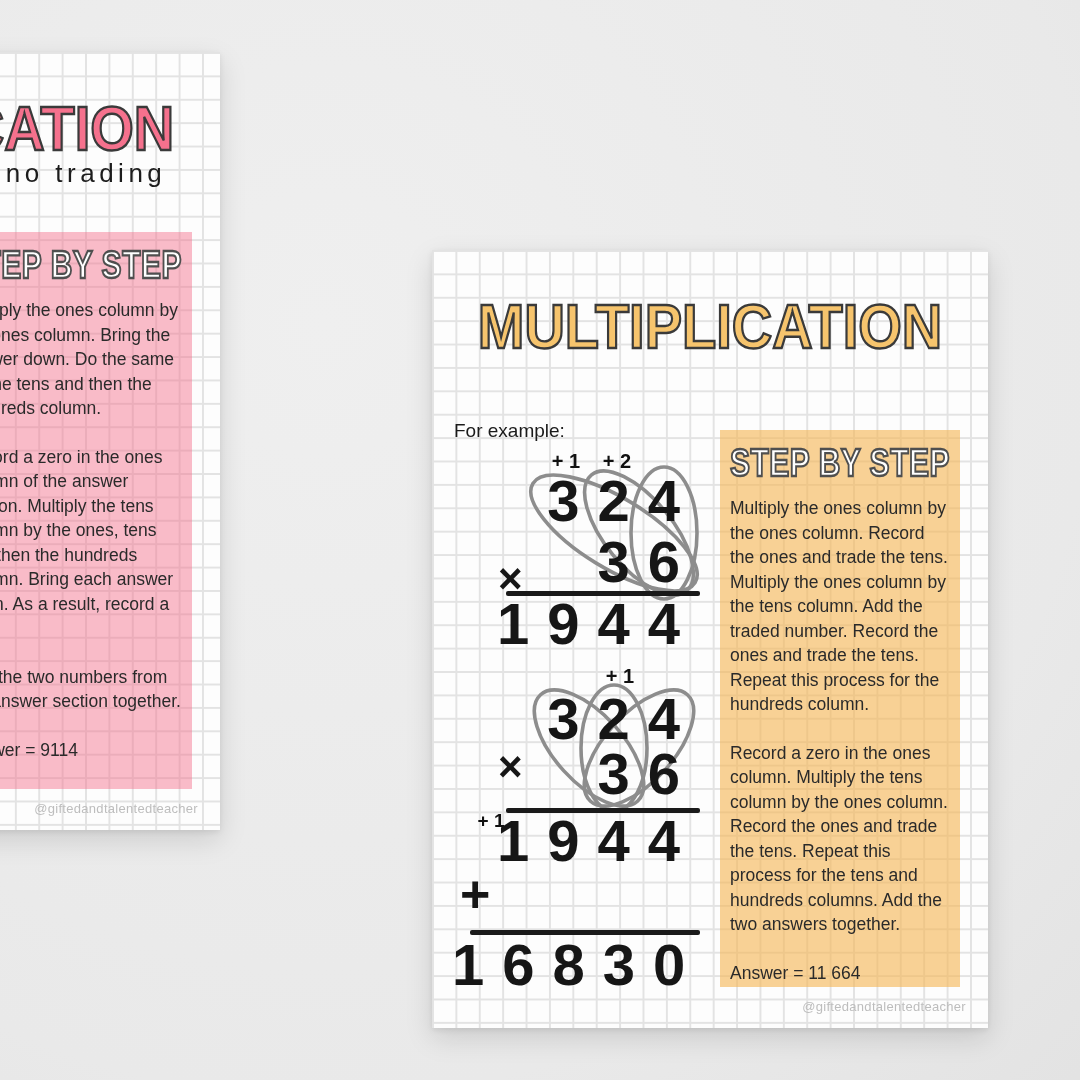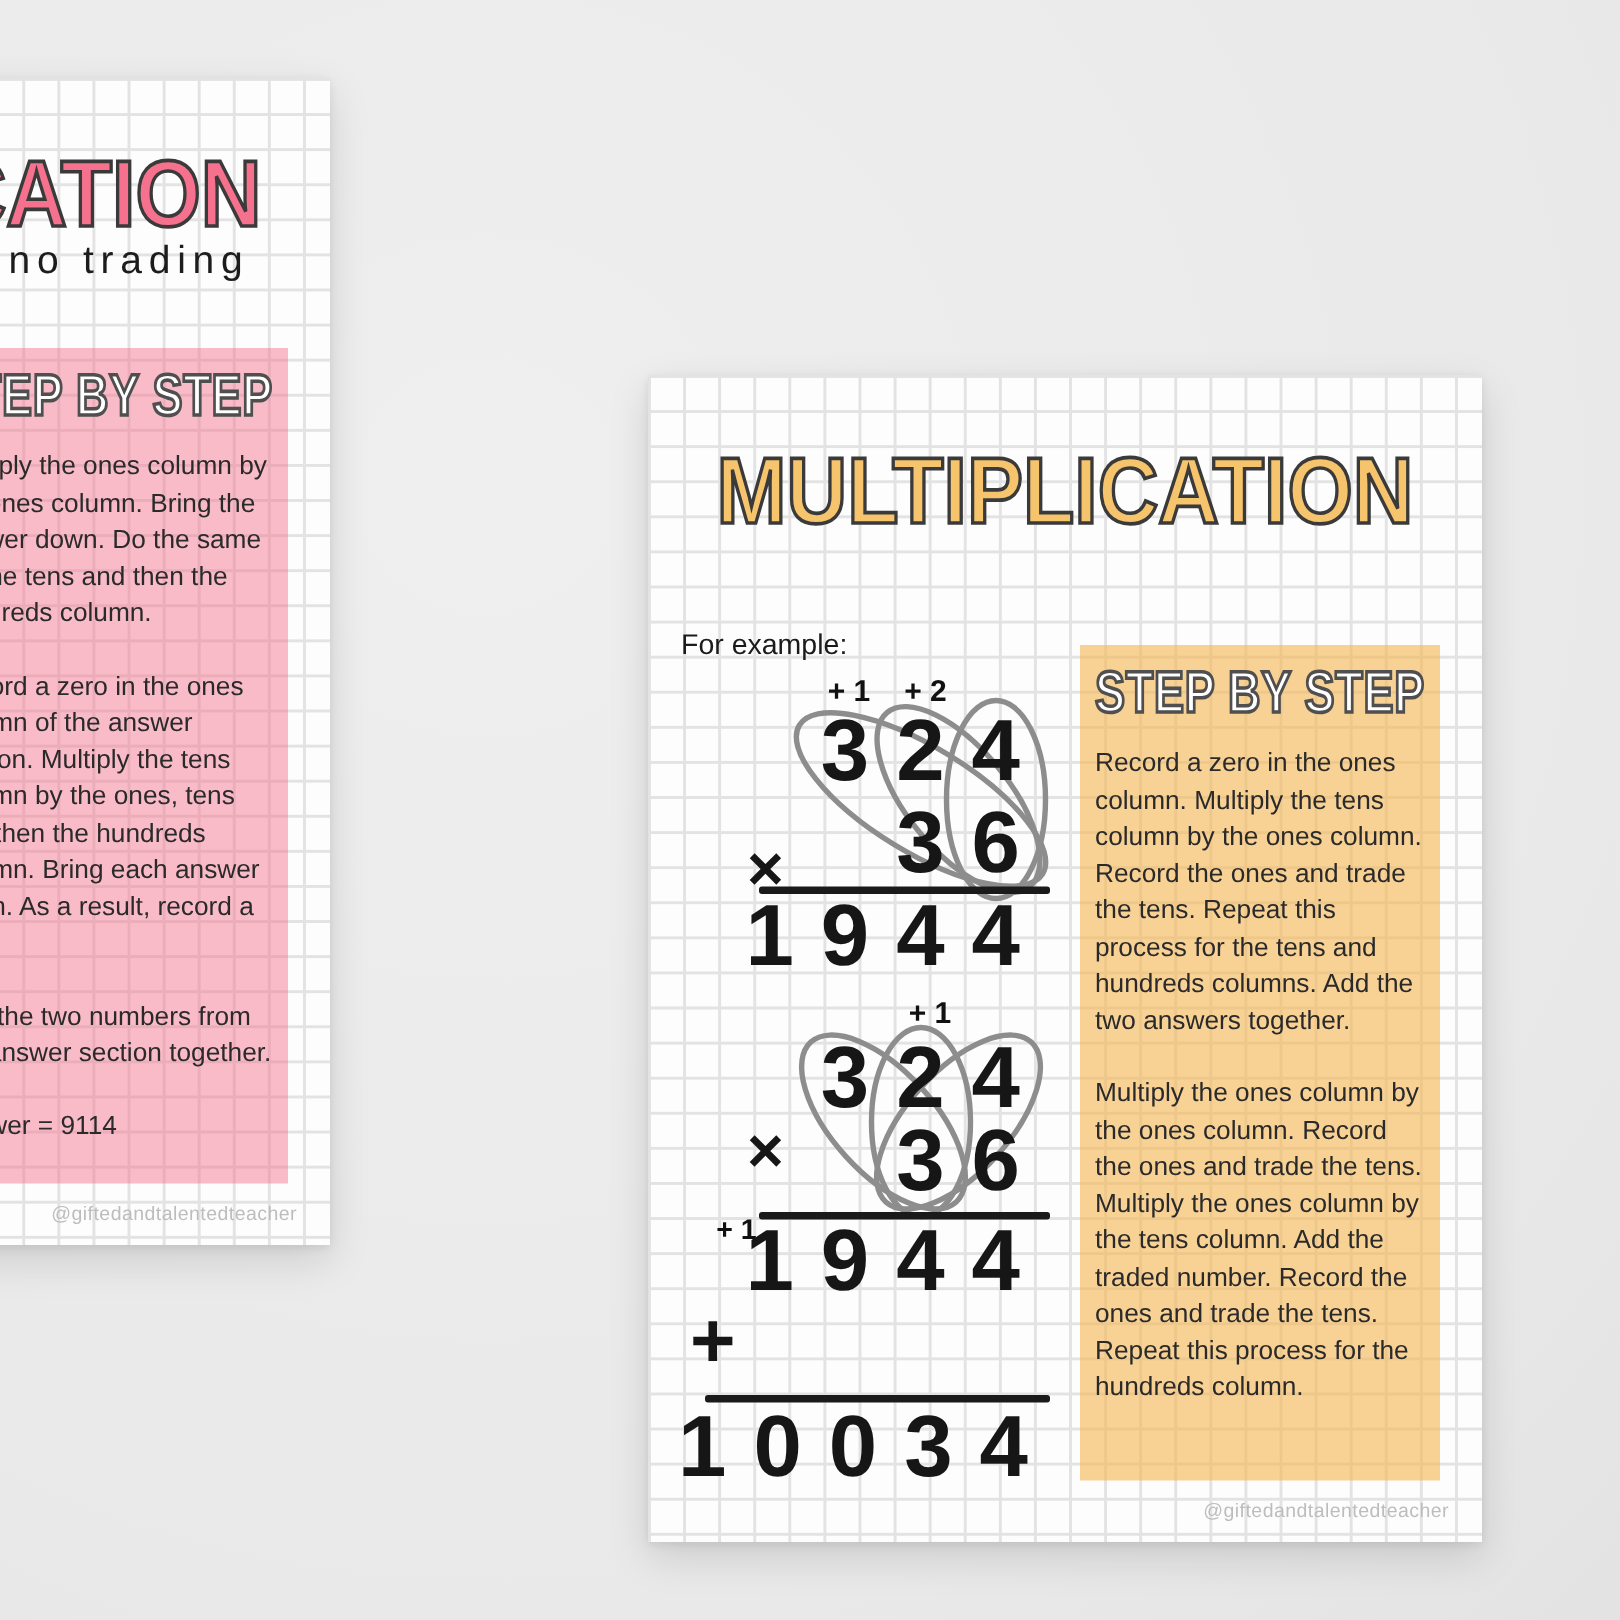--- a/index.html
+++ b/index.html
@@ -149,27 +149,28 @@
 
       <div class="carry r2-carrytop">+ 1</div>
       <div class="numrow r2-mult">324</div>
       <div class="times t2">×</div>
       <div class="numrow r2-mulr">36</div>
       <div class="rule rule2"></div>
       <div class="carry carry--small r2-rowcarry">+ 1</div>
       <div class="numrow r2-part1">1944</div>
       <div class="plus">+</div>
       <div class="rule rule3"></div>
-      <div class="numrow r2-total">10034</div>
+      <div class="numrow r2-total">16830</div>
     </div>
 
     <div class="step-box">
       <div class="step-hdr">
         <span class="stretch">STEP BY STEP</span>
       </div>
+      <p>Multiply the ones column by the ones column. Record the ones and trade the tens. Multiply the ones column by the tens column. Add the traded number. Record the ones and trade the tens. Repeat this process for the hundreds column.</p>
       <p>Record a zero in the ones column. Multiply the tens column by the ones column. Record the ones and trade the tens. Repeat this process for the tens and hundreds columns. Add the two answers together.</p>
-      <p>Multiply the ones column by the ones column. Record the ones and trade the tens. Multiply the ones column by the tens column. Add the traded number. Record the ones and trade the tens. Repeat this process for the hundreds column.</p>
+      <p class="step-answer">Answer = 11 664</p>
     </div>
 
     <div class="handle">@giftedandtalentedteacher</div>
   </div>
 
 </div>
 
 </body></html>

